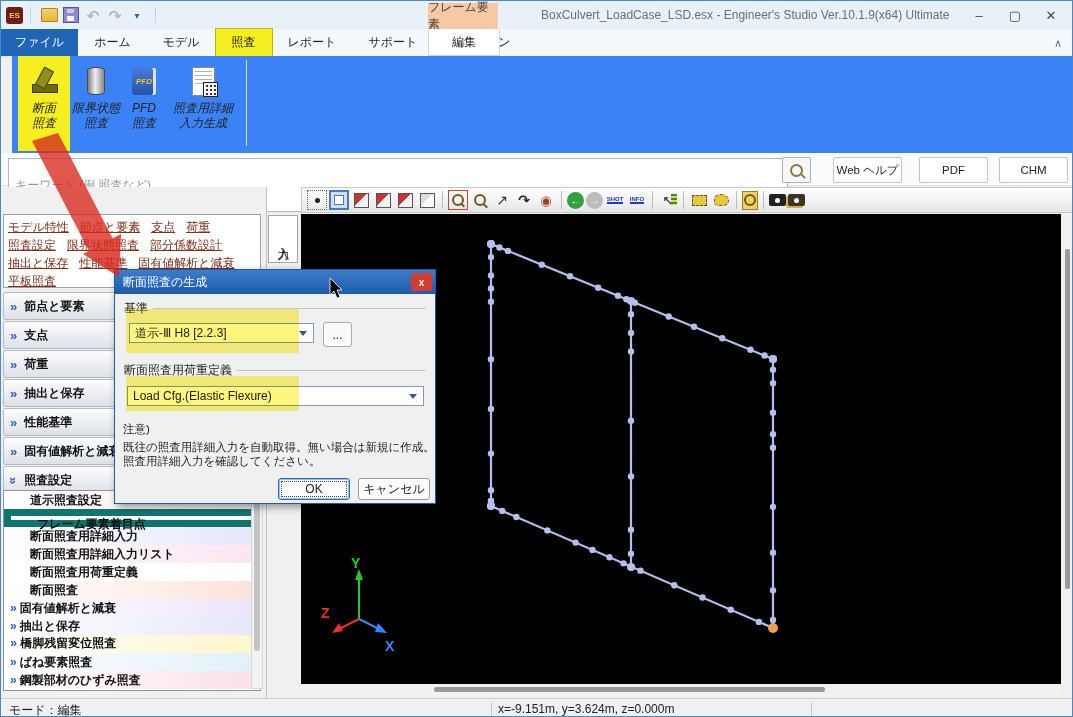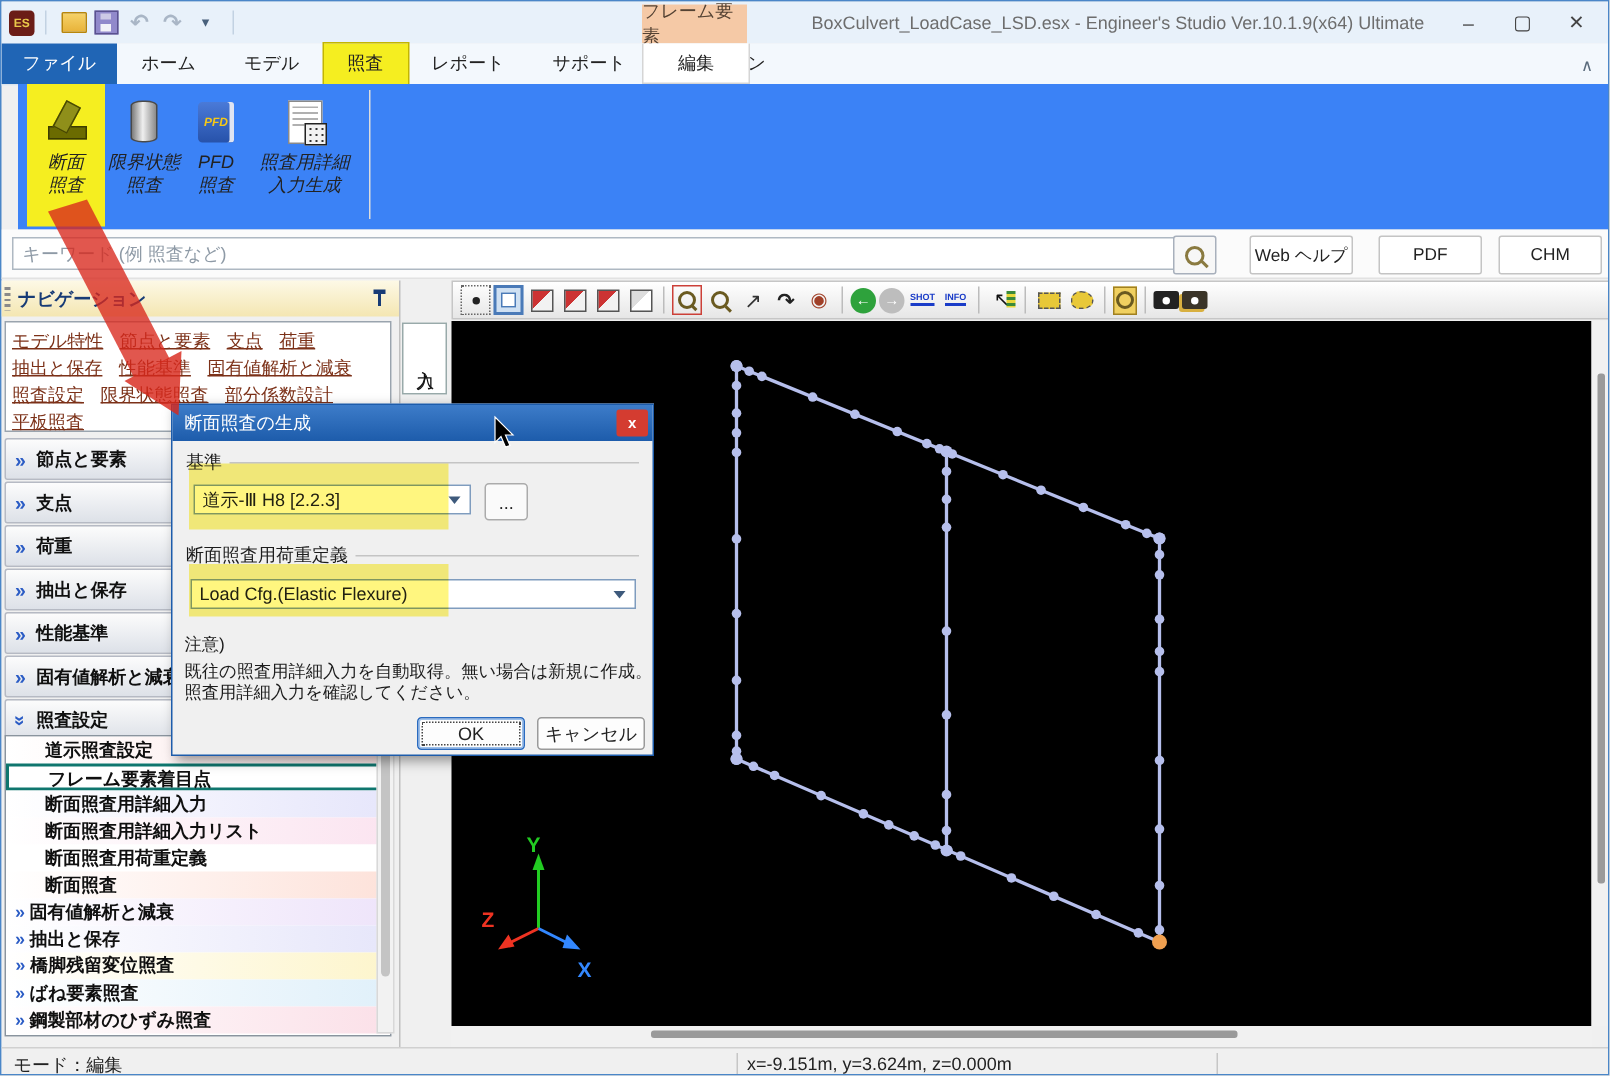--- a/index.html
+++ b/index.html
@@ -47,21 +47,21 @@
   .ic-limit-state{width:16px;height:26px;background:linear-gradient(90deg,#7c7c7c,#efefef 45%,#8a8a8a);border:1px solid #4a4a4a;border-radius:45%/12%;}
   .ic-pfd-book{position:relative;width:24px;height:27px;background:linear-gradient(#4a7ad8,#27繰52aa);background:linear-gradient(#4a7ad8,#2752aa);border-radius:3px 2px 2px 3px;box-shadow:inset -3px 0 0 #dfe4f2;display:flex;align-items:center;justify-content:center;}
   .ic-pfd-book::after{content:"PFD";color:#f5c818;font-size:8px;font-weight:bold;}
   .ic-detail-input{position:relative;width:21px;height:27px;background:#fff;border:1px solid #8a8a8a;}
   .ic-detail-input::before{content:"";position:absolute;left:2px;top:3px;right:2px;height:14px;
      background:repeating-linear-gradient(#b0b0b0 0 1px,transparent 1px 4px);}
   .ic-detail-input::after{content:"";position:absolute;right:-4px;bottom:-2px;width:13px;height:13px;background:#f2f2f2;border:1px solid #222;
      background-image:radial-gradient(#333 0.8px,transparent 0.9px);background-size:4px 4px;background-position:1px 1px;}
   
   #kwbar{left:0;top:152px;width:100%;height:32px;background:#fbfbfb;border-bottom:1px solid #e2e2e2;}
-  #kw-input{position:absolute;left:7px;top:5px;width:766px;height:20px;border:1px solid #aeb8c2;padding:0 6px;font-size:12px;color:#333;font-family:inherit;}
+  #kw-input{position:absolute;left:7px;top:5px;width:766px;height:20px;border:1px solid #aeb8c2;padding:16px 6px;font-size:12px;color:#333;font-family:inherit;}
   #kw-input::placeholder{color:#8e9aa6;}
   #kw-go{position:absolute;left:781px;top:4px;width:27px;height:24px;background:#f7f7f7;border:1px solid #a8b0bc;border-radius:2px;display:flex;align-items:center;justify-content:center;}
   .mag{position:relative;width:9px;height:9px;border:2px solid #8a7a40;border-radius:50%;}
   .mag::after{content:"";position:absolute;width:6px;height:2px;background:#8a7a40;right:-5px;bottom:-2px;transform:rotate(45deg);}
   .helpbtn{top:4px;height:24px;background:#fff;border:1px solid #c4c4c4;border-radius:2px;display:flex;align-items:center;justify-content:center;font-size:11.5px;}
   
   #nav{left:0;top:186px;width:265px;height:511px;background:#f0f0f0;border-right:1px solid #c0c0c0;}
   #nav-head{position:absolute;left:0;top:0;width:100%;height:24px;background:linear-gradient(#fdf9e6,#f4e6b2);
             display:flex;align-items:center;color:#173b76;font-weight:bold;}
   .grip{width:4px;height:16px;margin:0 5px 0 2px;background:repeating-linear-gradient(#8a8a8a 0 2px,transparent 2px 4px);}
@@ -75,21 +75,21 @@
   #nav-stack{position:absolute;left:0px;top:104px;width:263px;}
   .acc-bar{height:26px;margin:1px 2px;background:linear-gradient(#fcfcfc,#dde1e8);border:1px solid #b6bac4;border-radius:2px;
            display:flex;align-items:center;gap:7px;padding-left:6px;font-weight:bold;color:#101010;}
   .acc-chev{color:#2b5cc5;font-weight:bold;font-size:13px;line-height:1;}
   .acc-chev.open{display:inline-block;transform:rotate(90deg);}
   #nav-list{position:absolute;left:2px;top:303px;width:258px;height:201px;background:#fff;border:1px solid #8a949e;
             box-sizing:border-box;overflow:hidden;}
   .nav-item{height:18px;line-height:18px;font-weight:bold;color:#101010;padding-left:26px;white-space:nowrap;box-sizing:border-box;}
   .nav-item .ichev{color:#2b5cc5;margin-right:3px;}
   .nav-item.haschev{padding-left:6px;}
-  .nav-item.selected{border:2px solid #0f766e;background:#fff !important;line-height:16px;}
+  .nav-item.selected{border:7px solid #0f766e;background:#fff !important;line-height:16px;}
   #nav-list-scroll{position:absolute;right:3px;top:305px;width:12px;height:197px;background:#f2f2f2;border:1px solid #d8d8d8;box-sizing:border-box;}
   #nav-list-thumb{position:absolute;left:2px;top:8px;width:6px;height:150px;background:#c4c4c4;border-radius:3px;}
   #input-tab{left:267px;top:214px;width:28px;height:46px;background:#fff;border:1px solid #9aa;display:flex;align-items:center;justify-content:center;
              writing-mode:vertical-rl;letter-spacing:2px;color:#111;}
   
   #vtoolbar{left:300px;top:186px;width:773px;height:26px;background:linear-gradient(#ffffff,#e6e6e6);
             border:1px solid #c6c6c6;box-sizing:border-box;display:flex;align-items:center;padding-left:4px;}
   .tbi{width:20px;height:20px;margin:0 1px;display:inline-flex;align-items:center;justify-content:center;
        font-size:13px;color:#333;position:relative;box-sizing:border-box;}
   .tsep{width:1px;height:18px;background:#bcbcbc;margin:0 4px;}
@@ -232,29 +232,24 @@
     <input id="kw-input" placeholder="キーワード (例 照査など)" style="">
     <div id="kw-go">
         <span class="mag"></span>
       </div>
     <div class="abs helpbtn" style="left:832px;width:67px;">Web ヘルプ</div>
     <div class="abs helpbtn" style="left:918px;width:67px;">PDF</div>
     <div class="abs helpbtn" style="left:998px;width:67px;">CHM</div>
   </div>
 
   <div class="abs" id="nav">
-    <div id="nav-head">
-      <span class="grip"></span>
-      <span>ナビゲーション</span>
-      <span class="pin"></span>
-    </div>
     <div id="nav-links">
         <div class="link-row"><span class="nav-link">モデル特性</span><span class="nav-link">節点と要素</span><span class="nav-link">支点</span><span class="nav-link">荷重</span></div>
+        <div class="link-row"><span class="nav-link">照査設定</span><span class="nav-link">限界状態照査</span><span class="nav-link">部分係数設計</span></div>
         <div class="link-row"><span class="nav-link">抽出と保存</span><span class="nav-link">性能基準</span><span class="nav-link">固有値解析と減衰</span></div>
-        <div class="link-row"><span class="nav-link">照査設定</span><span class="nav-link">限界状態照査</span><span class="nav-link">部分係数設計</span></div>
         <div class="link-row"><span class="nav-link">平板照査</span></div>
       </div>
     <div id="nav-stack">
         <div class="acc-bar">
           <span class="acc-chev">»</span>
           <span>節点と要素</span>
         </div>
         <div class="acc-bar">
           <span class="acc-chev">»</span>
           <span>支点</span>

